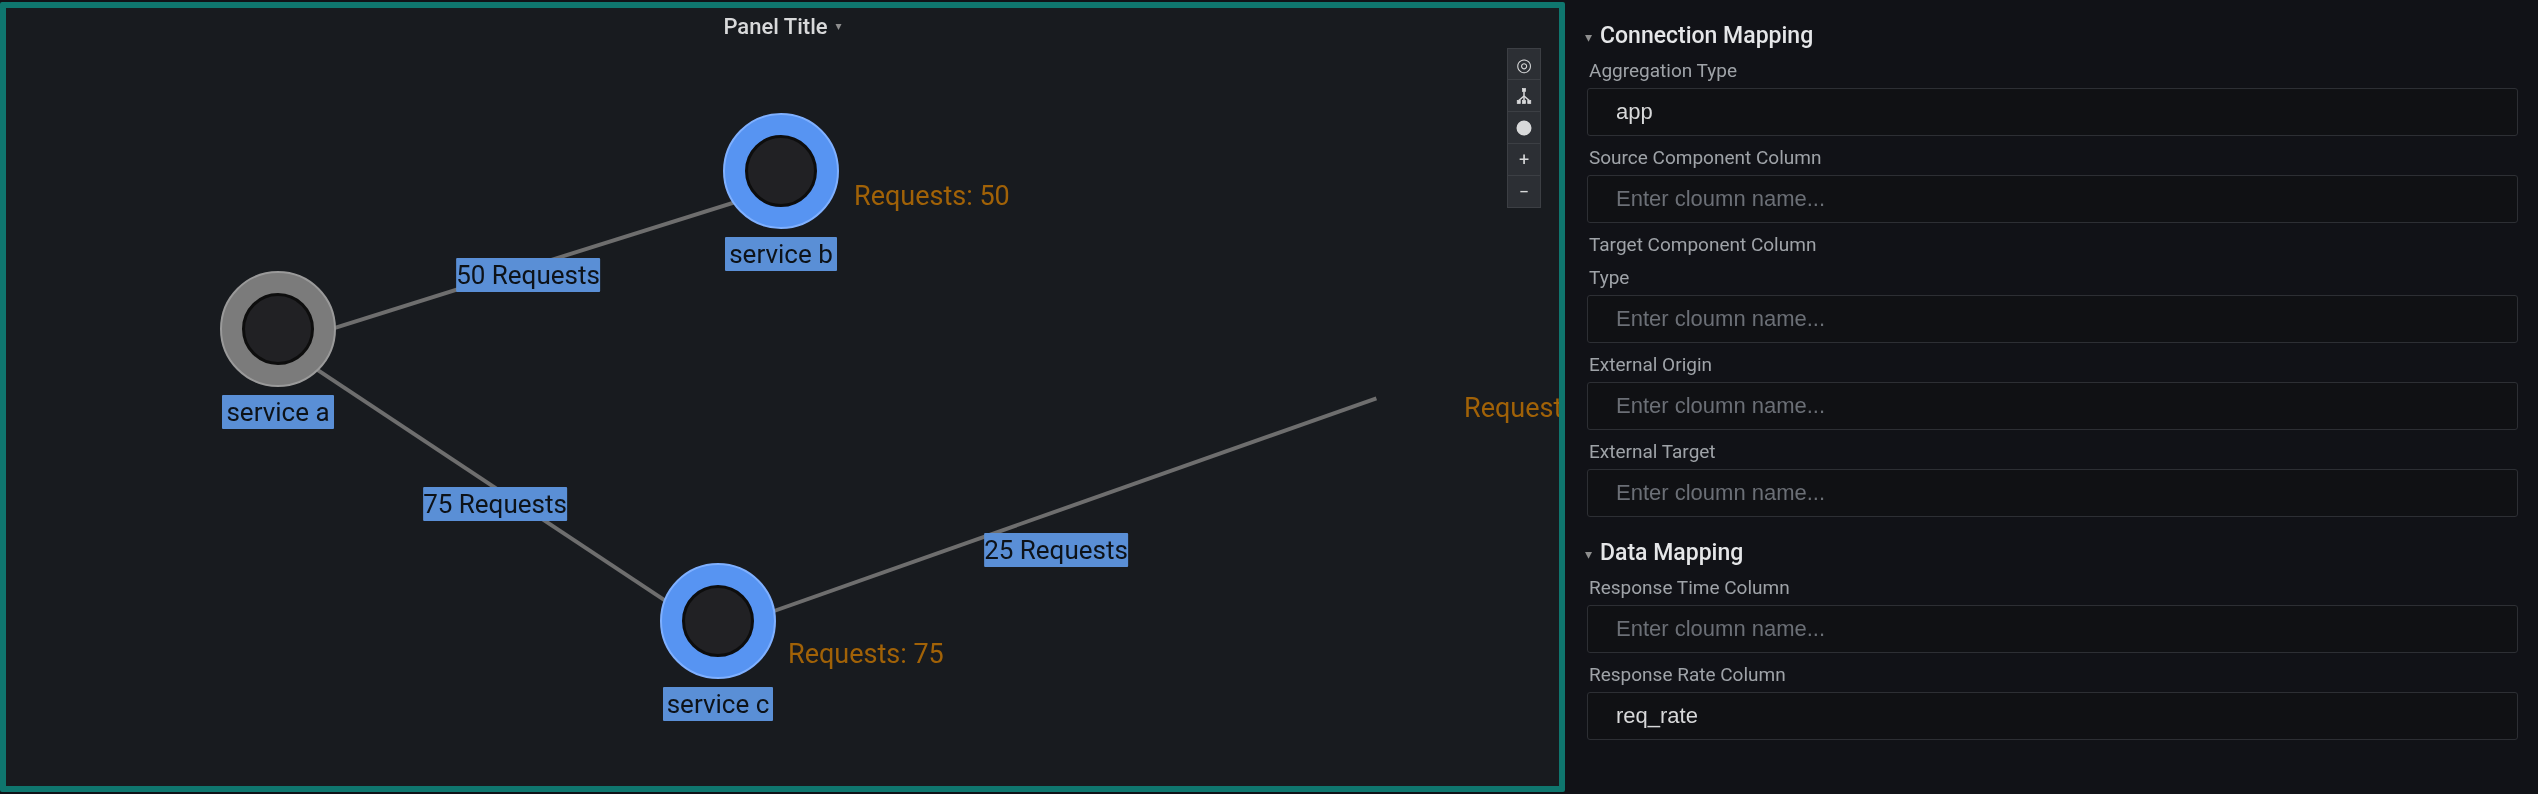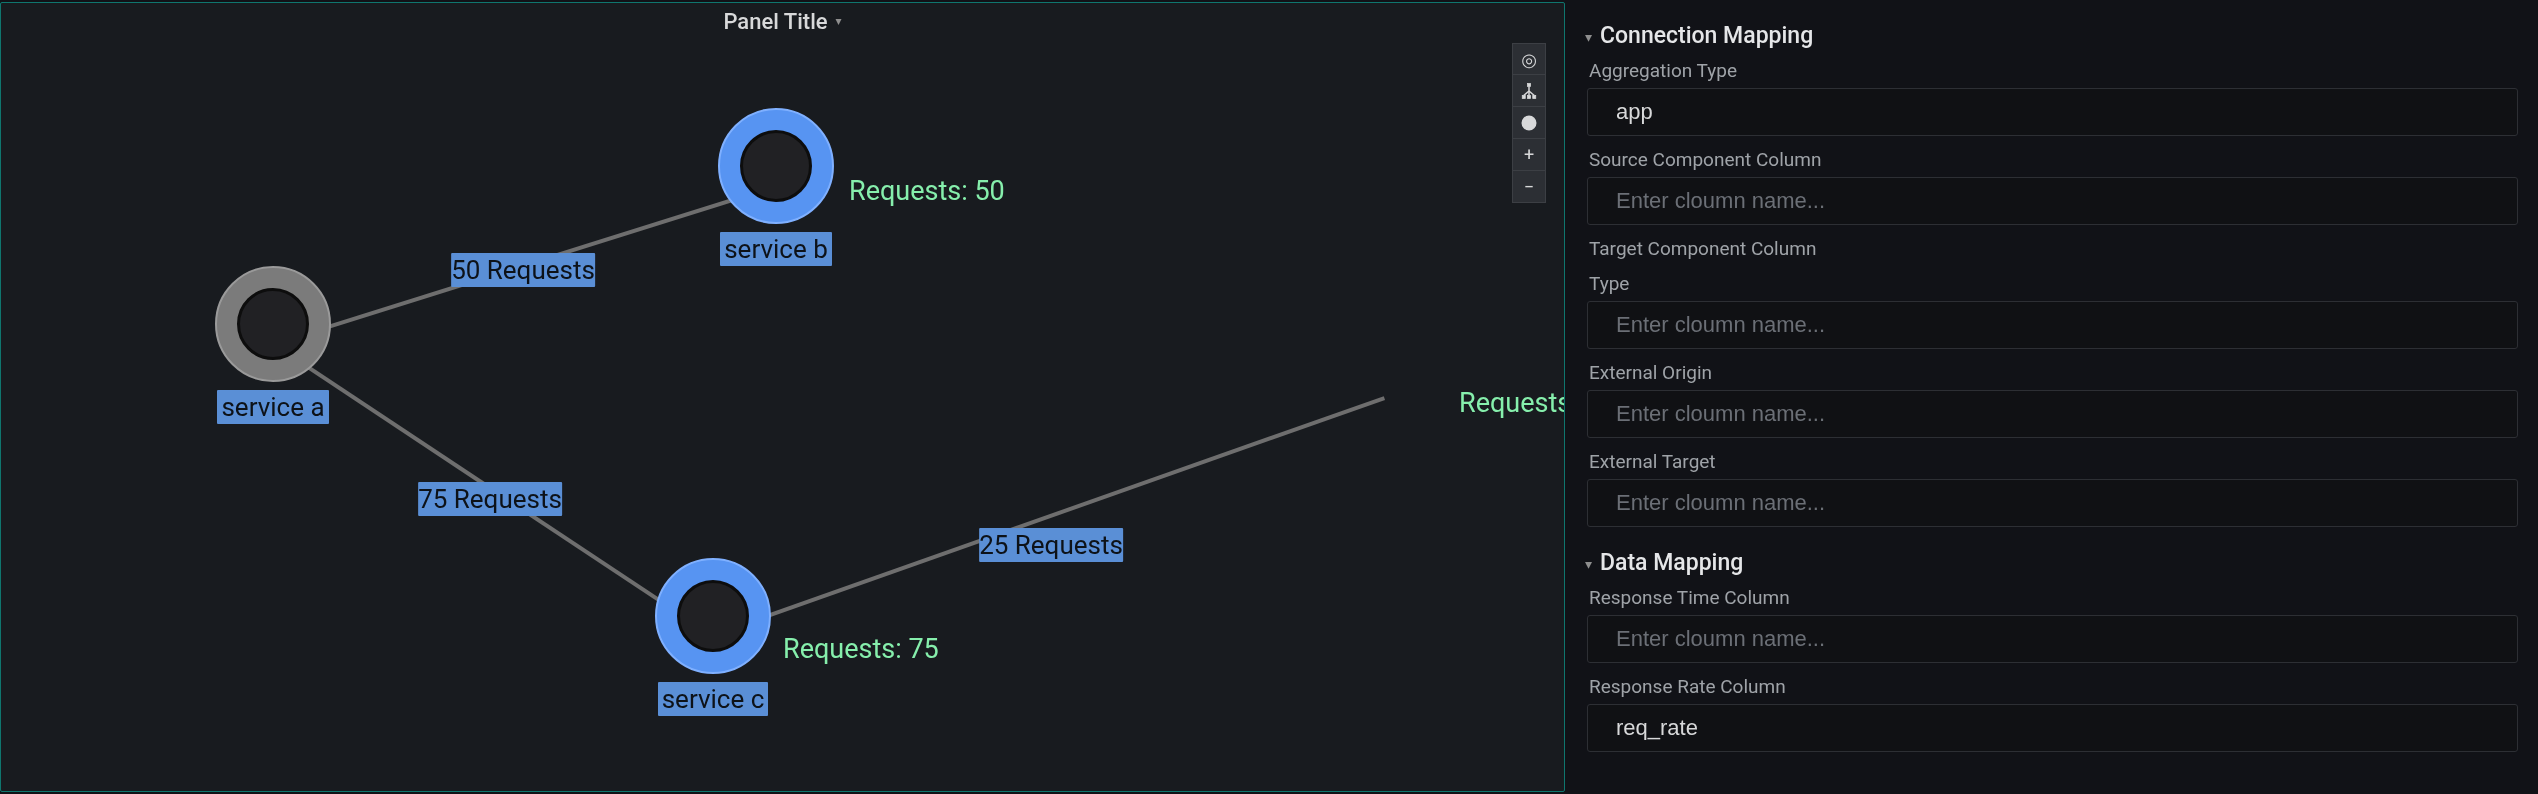--- a/index.html
+++ b/index.html
@@ -16,21 +16,21 @@
     width: 100%;
     height: 100%;
   }
   
   .panel-wrap {
     width: 1565px;
     height: 790px;
     margin: 2px 0 0 0;
     background: #181b1f;
     position: relative;
-    border: 1px solid #0f766e;
+    border: 6px solid #0f766e;
     border-radius: 2px;
   }
   .panel-header {
     height: 36px;
     display: flex;
     align-items: center;
     justify-content: center;
     position: relative;
   }
   .panel-title {
@@ -98,21 +98,21 @@
     background: #5a8fd6;
     color: #0d1218;
     font-size: 26px;
     padding: 2px 0;
     border-radius: 1px;
     white-space: nowrap;
   }
   .req-label {
     position: absolute;
     transform: translateY(-50%);
-    color: #86efac;
+    color: #a16207;
     font-size: 27px;
     white-space: nowrap;
   }
   
   .graph-tools {
     position: absolute;
     top: 40px;
     right: 18px;
     display: flex;
     flex-direction: column;
@@ -167,21 +167,21 @@
     background: #101114;
     border: 1px solid #2d2f34;
     border-radius: 3px;
     height: 48px;
     padding: 0 28px;
     color: #d8d9da;
     font-size: 22px;
     outline: none;
   }
   .field-input::placeholder { color: #6b6f76; }
-  .field-block { margin-bottom: 12px; padding-left: 2px; }
+  .field-block { margin-bottom: 0; padding-left: 2px; }
 </style>
 </head>
 <body>
 
 <div class="main">
 
   <div class="panel-wrap">
     <div class="panel-header">
       <div class="panel-title">
         <span>Panel Title</span>

